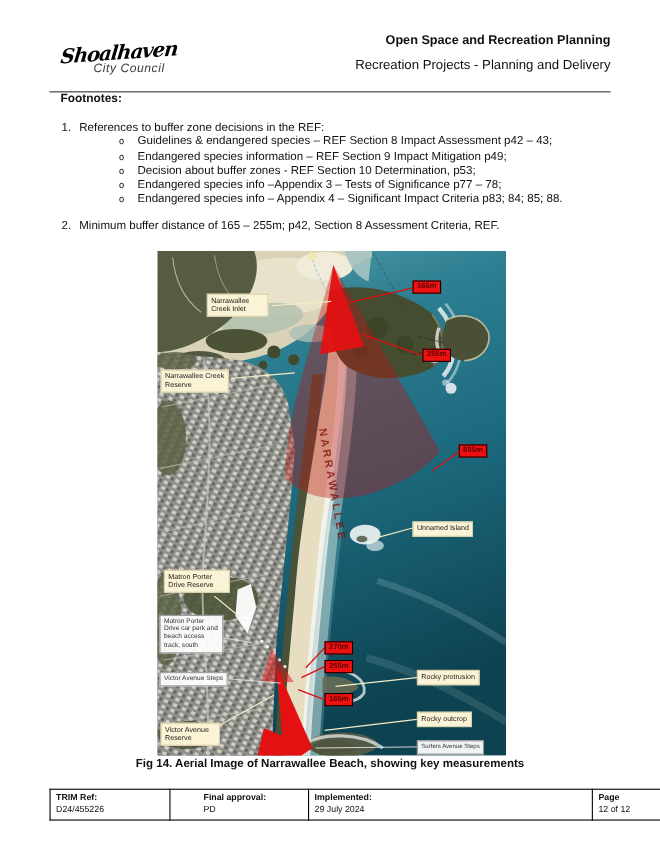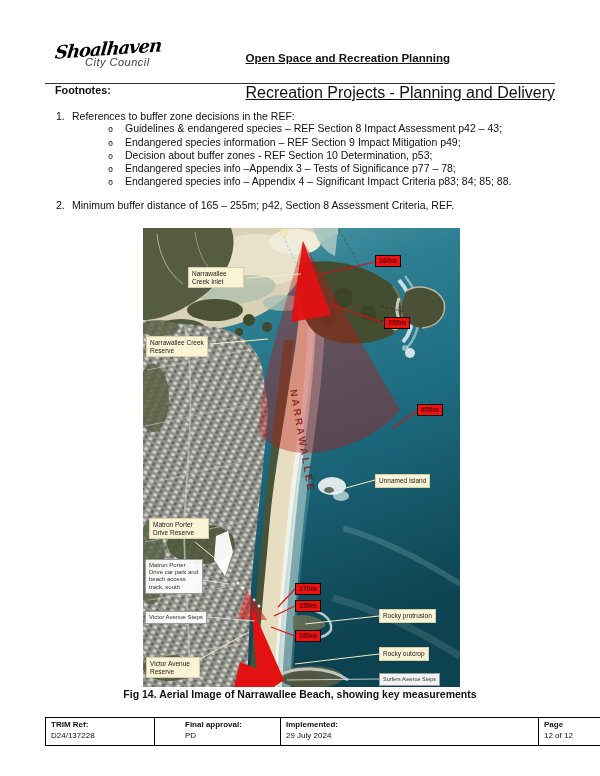--- a/index.html
+++ b/index.html
@@ -10,23 +10,23 @@
   
   .logo { position:absolute; left:55px; top:38px; }
   .logo-script {
     font-family:"DejaVu Serif", serif; font-style:italic; font-weight:bold;
     font-size:18px; letter-spacing:-1px; color:#000; transform:rotate(-4deg) skewX(-10deg);
   }
   .logo-sub {
     font-family:Liberation Sans, sans-serif; font-style:italic; font-size:11px;
     color:#3a3a3a; margin:-3px 0 0 30px; letter-spacing:0.5px;
   }
-  .header-titles { position:absolute; right:45px; top:52px; text-align:left;text-decoration:underline; }
+  .header-titles { position:absolute; right:45px; top:31px; text-align:right; }
   .ht1 { font-size:11.5px; font-weight:bold; }
-  .ht2 { font-size:16px; margin-top:20px; }
+  .ht2 { font-size:12px; margin-top:9px; }
   .rule { position:absolute; left:45px; top:83px; width:510px; border-top:1.2px solid #333; }
   
   .footnotes { position:absolute; left:55px; top:84px; width:475px; font-size:10.5px; line-height:12.2px; }
   .fn-heading { font-weight:bold; font-size:10.8px; margin-bottom:14px; }
   .fn-item { display:flex; }
   .fn-item.second { margin-top:11px; }
   .fn-num { width:16px; flex:0 0 16px; margin-left:1px; }
   .fn-sub { display:flex; padding-left:53px; }
   .fn-o { width:17px; flex:0 0 17px; font-family:"DejaVu Sans Mono", monospace; font-size:8.5px; padding-top:1px; }
   
@@ -255,21 +255,21 @@
     <div class="m-label" style="left:152px; top:402px;">165m</div>
   </div>
 
   <div class="fig-caption">Fig 14. Aerial Image of Narrawallee Beach, showing key measurements</div>
 
   <table class="footer-table">
     <tbody>
         <tr>
       <td style="width:98px;">
         <div class="ft-label">TRIM Ref:</div>
-        <div class="ft-value">D24/137228</div>
+        <div class="ft-value">D24/455226</div>
       </td>
       <td style="width:90px;padding-left:30px;">
         <div class="ft-label">Final approval:</div>
         <div class="ft-value">PD</div>
       </td>
       <td style="width:247px;">
         <div class="ft-label">Implemented:</div>
         <div class="ft-value">29 July 2024</div>
       </td>
       <td>

